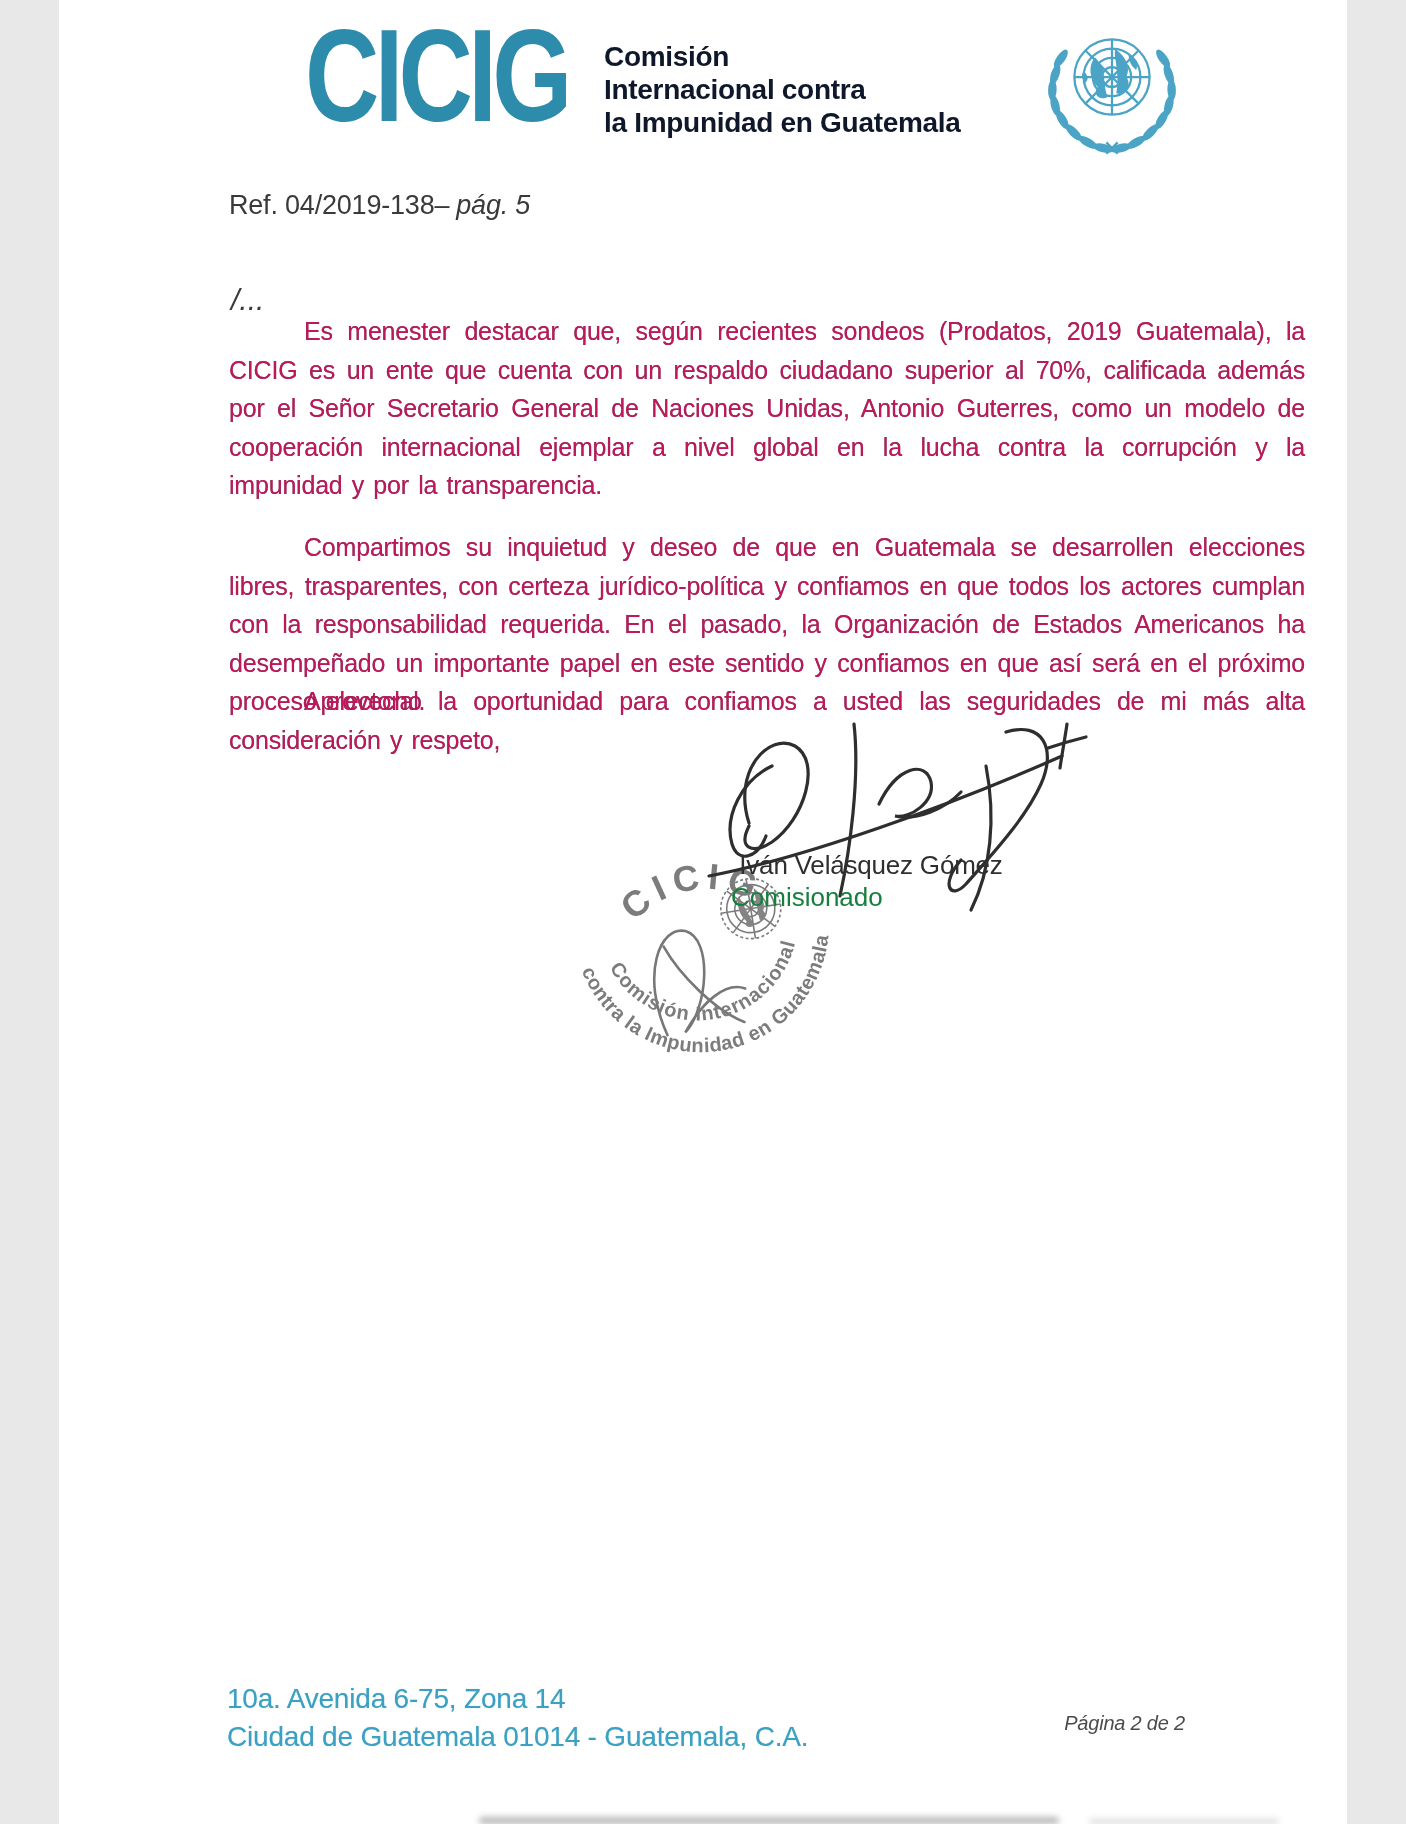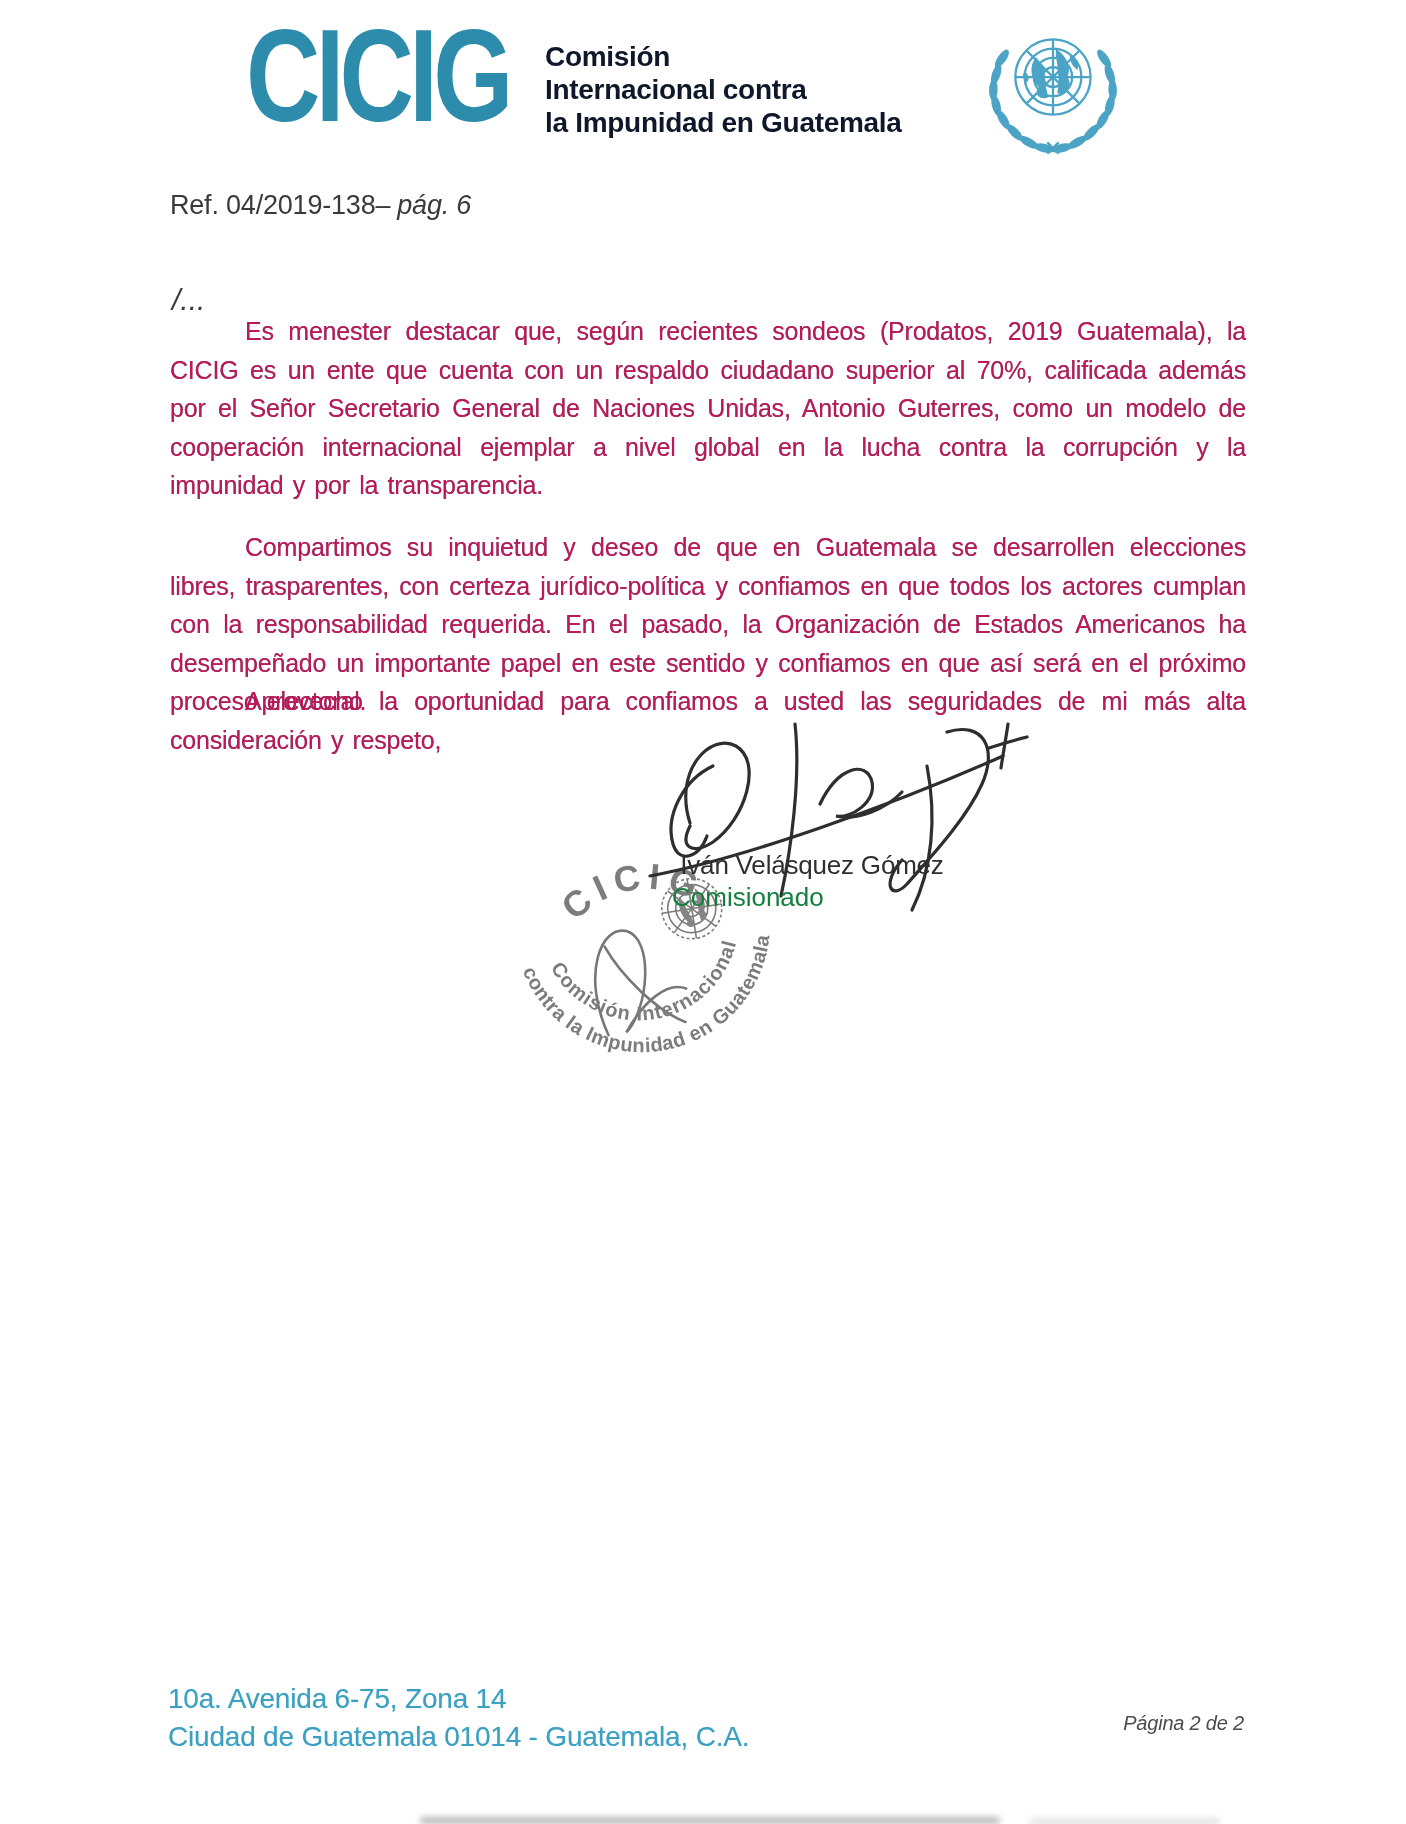--- a/index.html
+++ b/index.html
@@ -1,18 +1,18 @@
 <!DOCTYPE html>
 <html><head>
 <meta charset="utf-8">
 <style>
   html,body{margin:0;padding:0;background:#e8e8e8;}
   .page{
     position:relative;
-    width:1406px;height:1824px;
+    width:1288px;height:1824px;
     background:#ffffff;
     overflow:hidden;
     font-family:"Liberation Sans", sans-serif;
     margin:0 auto;
   }
   
   .wordmark{
     position:absolute;left:246px;top:10px;
     font-size:132px;font-weight:bold;color:#2d8cac;
     letter-spacing:-6px;line-height:1;
@@ -123,21 +123,21 @@
         <ellipse rx="7.5" ry="3" transform="translate(56,93) rotate(168)"></ellipse>
       </g>
       <g stroke="#4ba4c6" stroke-width="1.6" fill="none">
         <line x1="46" y1="97" x2="54" y2="89"></line>
         <line x1="46" y1="89" x2="54" y2="97"></line>
       </g>
     </svg>
   </header>
 
   <div class="ref-line">
-    <span>Ref. 04/2019-138–</span><em>pág. 6</em>
+    <span>Ref. 04/2019-138–</span><em>pág. 5</em>
   </div>
 
   <div class="continuation">/...</div>
 
   <p class="para p1">Es menester destacar que, según recientes sondeos (Prodatos, 2019 Guatemala), la CICIG es un ente que cuenta con un respaldo ciudadano superior al 70%, calificada además por el Señor Secretario General de Naciones Unidas, Antonio Guterres, como un modelo de cooperación internacional ejemplar a nivel global en la lucha contra la corrupción y la impunidad y por la transparencia.</p>
   <p class="para p2">Compartimos su inquietud y deseo de que en Guatemala se desarrollen elecciones libres, trasparentes, con certeza jurídico-política y confiamos en que todos los actores cumplan con la responsabilidad requerida. En el pasado, la Organización de Estados Americanos ha desempeñado un importante papel en este sentido y confiamos en que así será en el próximo proceso electoral.</p>
   <p class="para p3">Aprovecho la oportunidad para confiamos a usted las seguridades de mi más alta consideración y respeto,</p>
 
   <svg class="sig-script" width="440" height="215" viewBox="0 0 440 215">
     <g stroke="#2e2e2e" stroke-width="3.2" fill="none" stroke-linecap="round">

